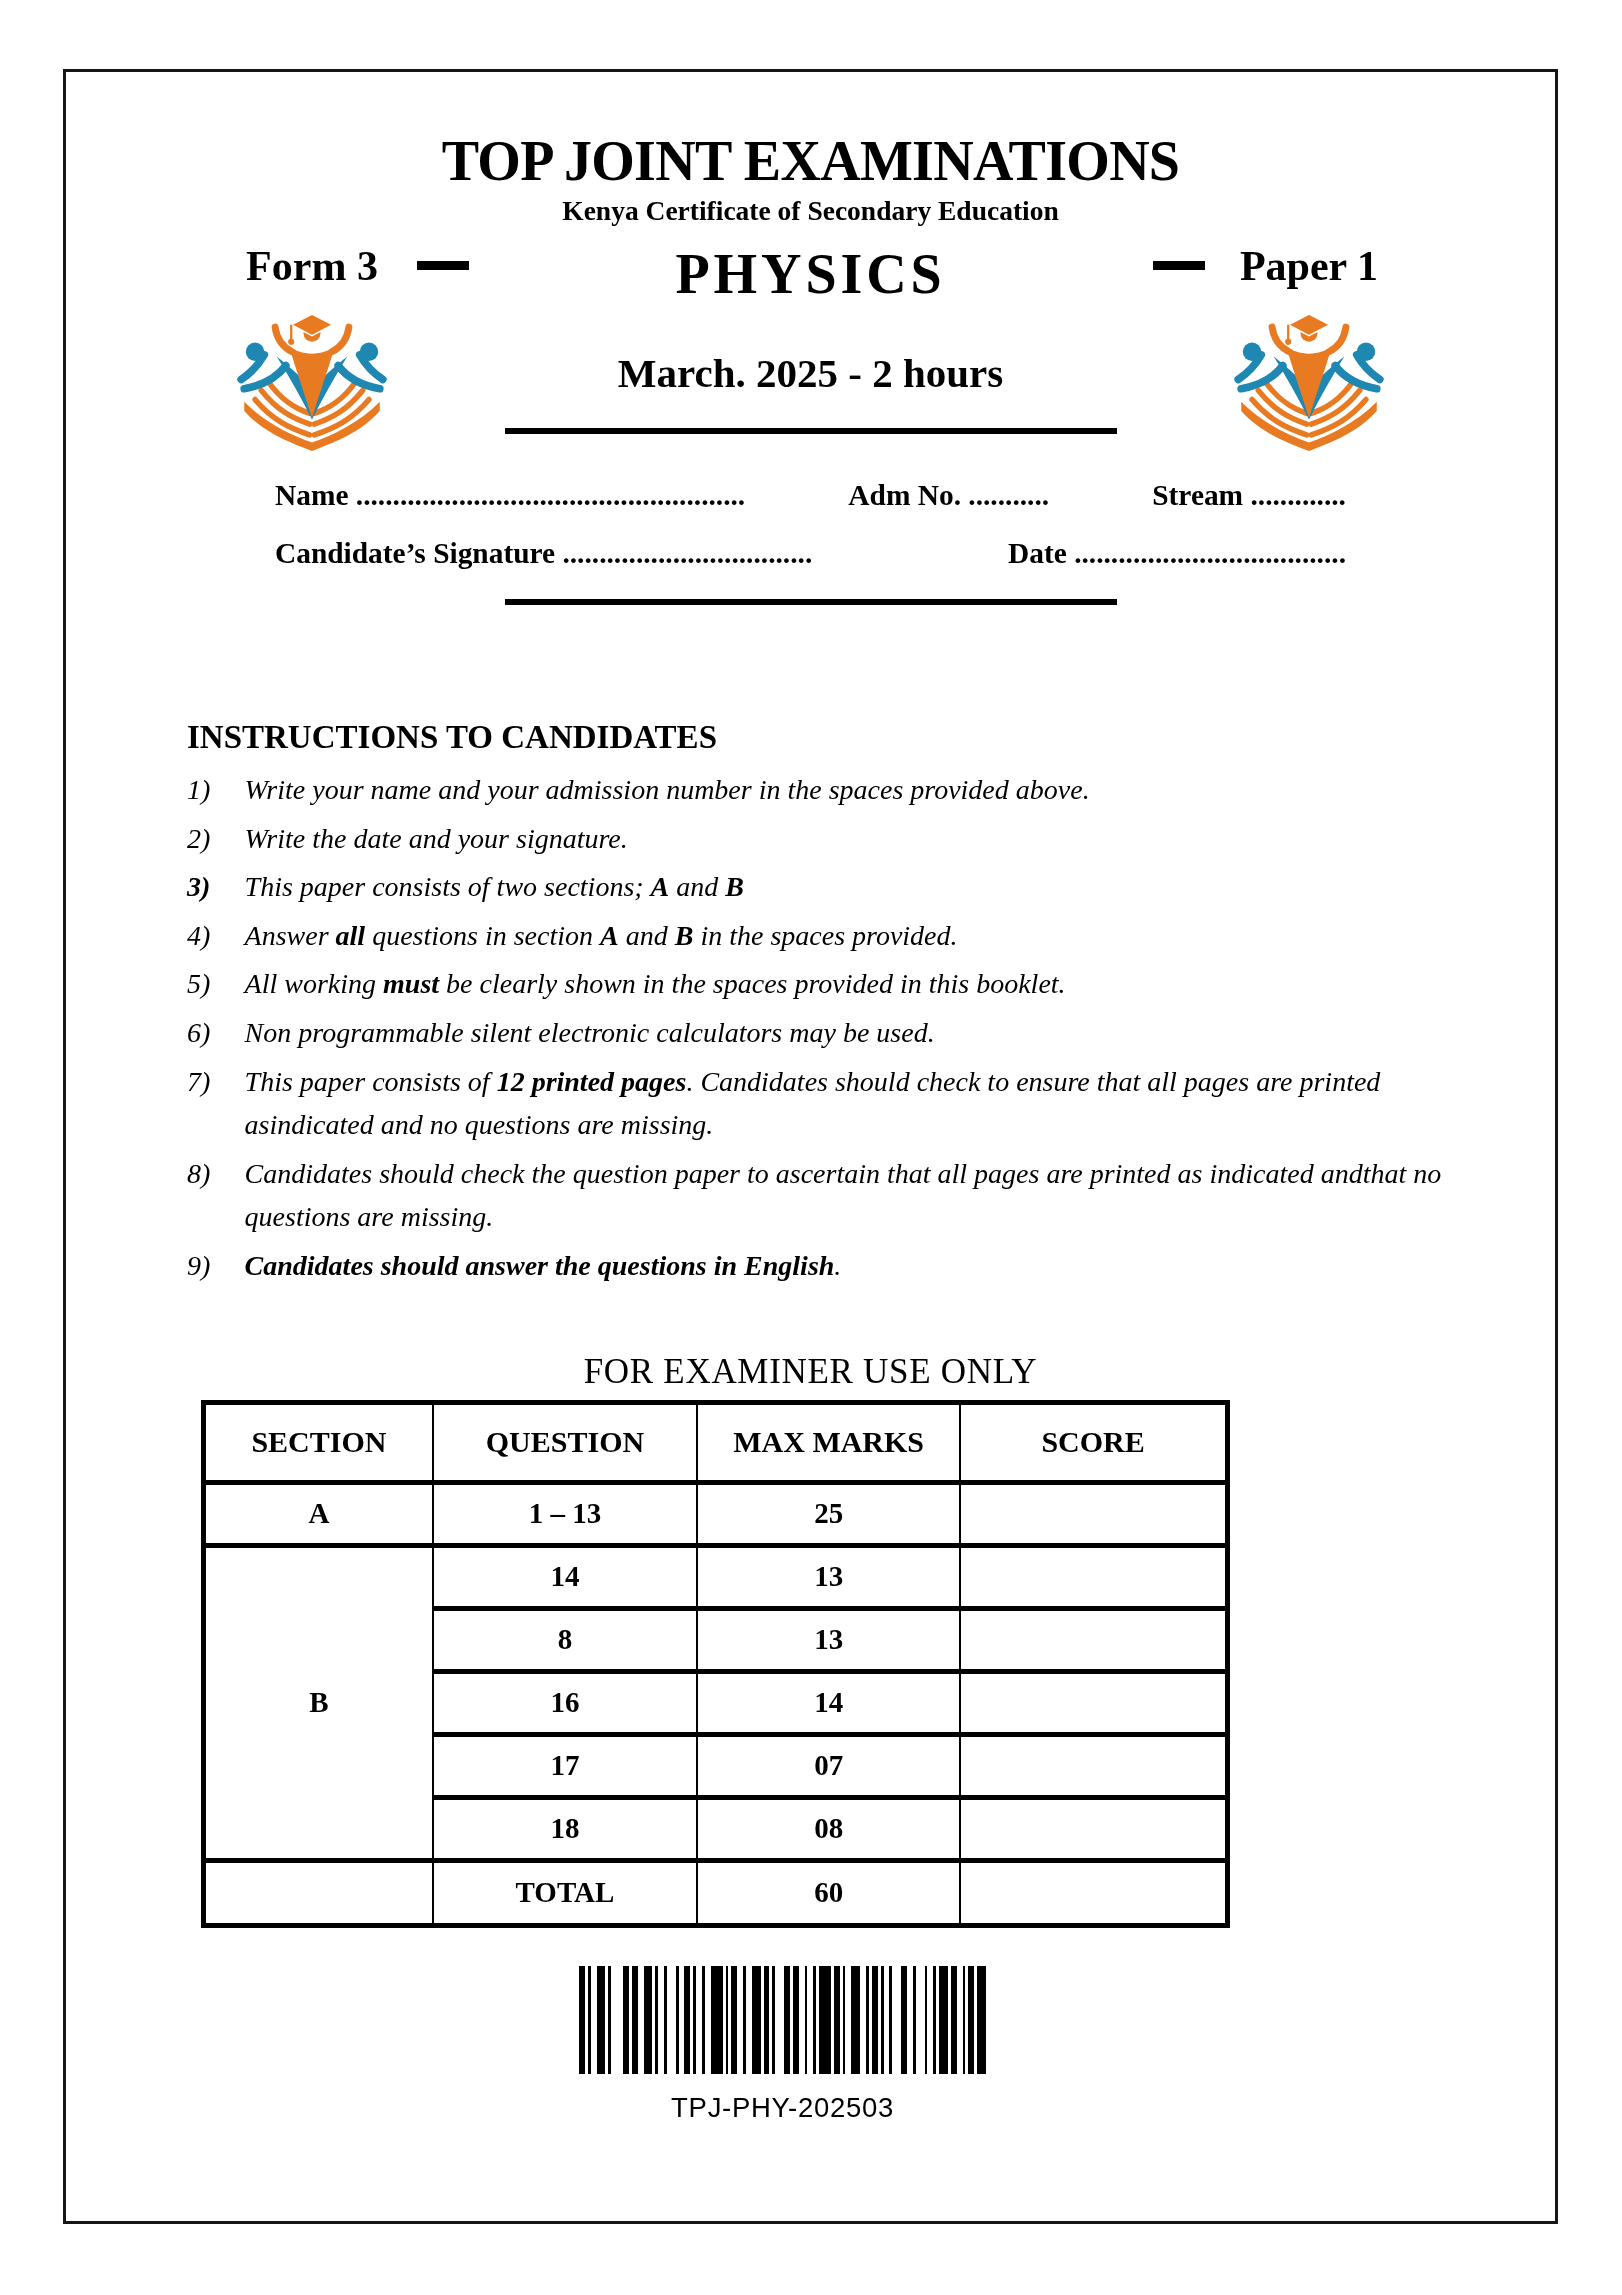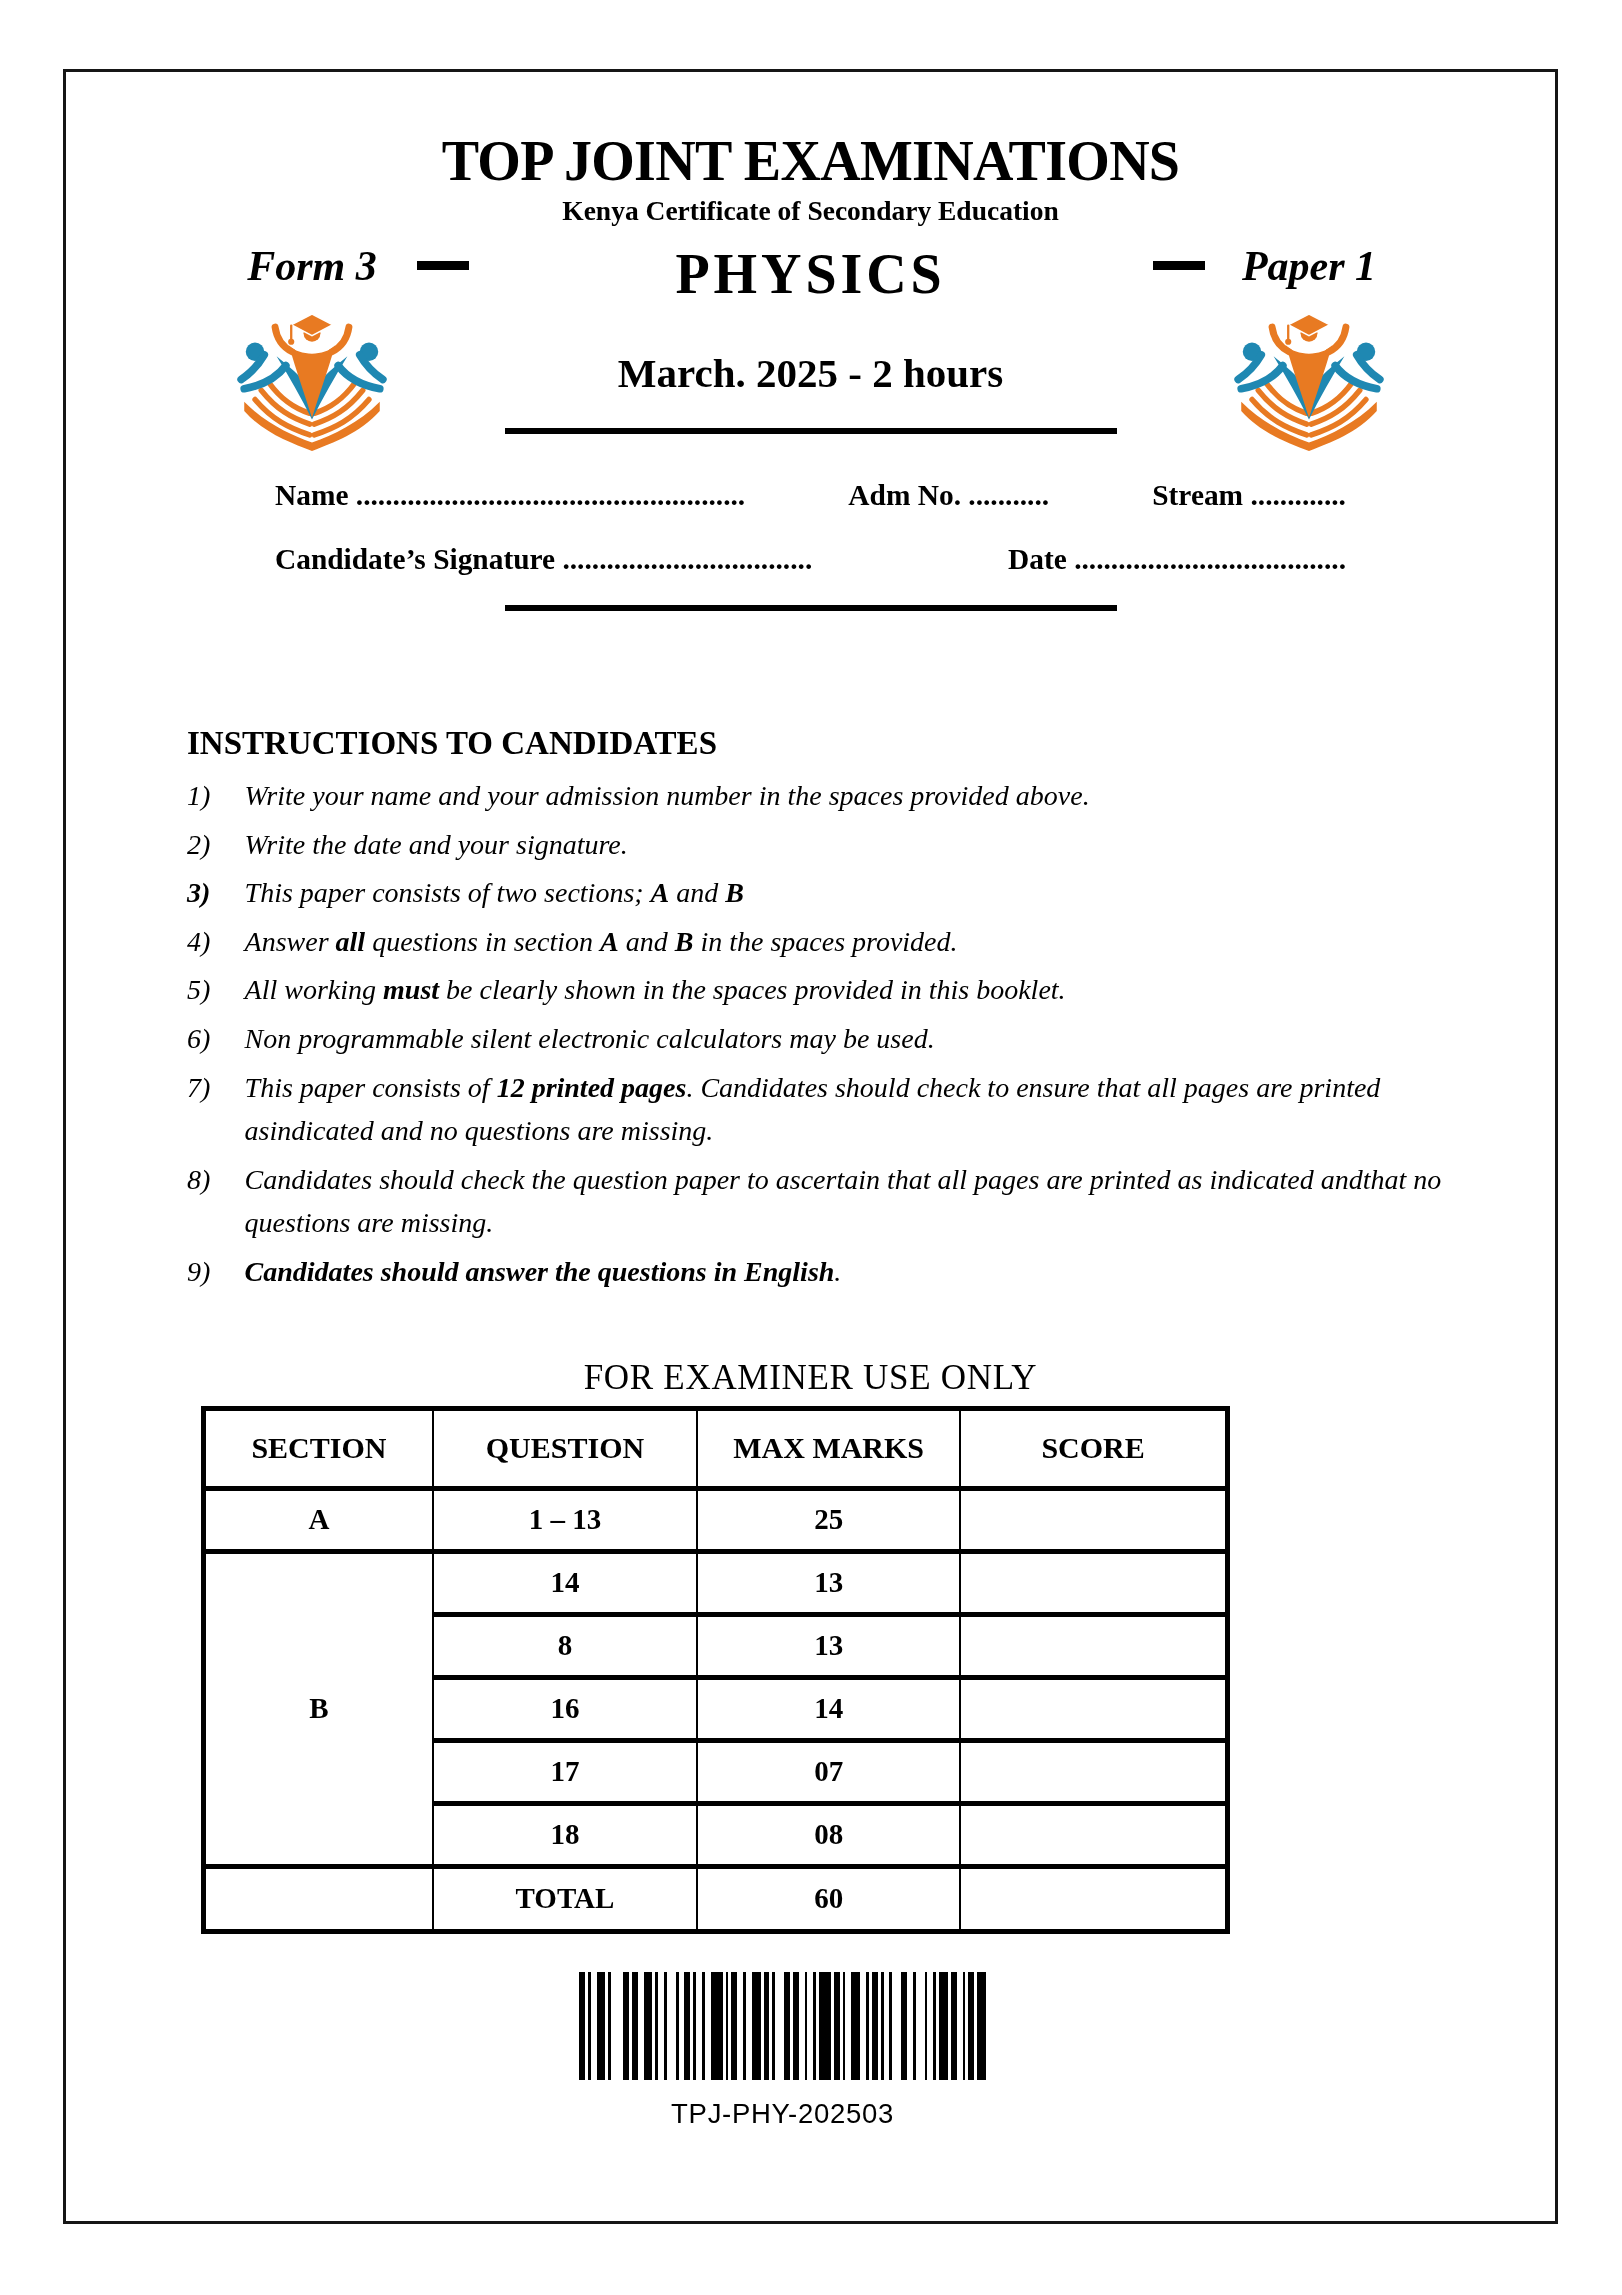--- a/index.html
+++ b/index.html
@@ -15,34 +15,34 @@
   .frame{
     position:absolute;left:63px;top:69px;width:1495px;height:2155px;
     border:3.3px solid #161616;box-sizing:border-box;background:#fff;overflow:hidden;
   }
   
   .title{margin-top:60px;text-align:center;font-size:56px;font-weight:bold;letter-spacing:-0.7px;line-height:1.05;}
   .subtitle{text-align:center;font-size:27.5px;font-weight:bold;margin-top:3.9px;}
   .trio{display:flex;justify-content:center;align-items:flex-start;margin-top:14.4px;}
   .col-side{width:209px;text-align:center;flex:none;}
   .col-center{width:612px;text-align:center;flex:none;margin:0 36px;}
-  .form-label,.paper-label{font-size:42px;font-weight:bold;line-height:1.2;font-style:italic;}
+  .form-label,.paper-label{font-size:42px;font-weight:bold;line-height:1.2;}
   .dash{width:52px;height:9.8px;background:#000;margin-top:19.6px;flex:none;}
   .subject{font-size:56px;font-weight:bold;letter-spacing:3.9px;line-height:1.2;}
   .session{font-size:41px;font-weight:bold;margin-top:41px;line-height:1.2;}
   .rule{height:6.5px;background:#000;margin-top:29.4px;}
   .logo{width:164px;height:154px;margin:13px auto 0;display:block;}
   .lg-o{fill:var(--logo-orange);}
   .lg-b{fill:var(--logo-blue);}
   .lg-os{fill:none;stroke:var(--logo-orange);stroke-width:7;stroke-linecap:round;}
   .lg-bs{fill:none;stroke:var(--logo-blue);stroke-width:10;stroke-linecap:round;}
   
   .fill-row{display:flex;justify-content:space-between;padding:0 209px;font-size:29.4px;font-weight:bold;line-height:1.2;}
   .fill-row.first{margin-top:20px;}
-  .fill-row.second{margin-top:28px;}
+  .fill-row.second{margin-top:22px;}
   .rule2{width:612px;height:6.5px;background:#000;margin:27.5px auto 0;}
   
   .instructions{margin-top:111px;padding:0 59px 0 121px;}
   .ins-heading{font-size:33px;font-weight:bold;line-height:1.3;}
   .ins-list{margin-top:9.2px;}
   .ins-item{display:flex;font-size:28px;font-style:italic;line-height:1.55;margin-bottom:5.2px;}
   .ins-num{flex:none;width:38px;}
   .ins-text{flex:1;margin-left:19.6px;}
   .b{font-weight:bold;}
   

